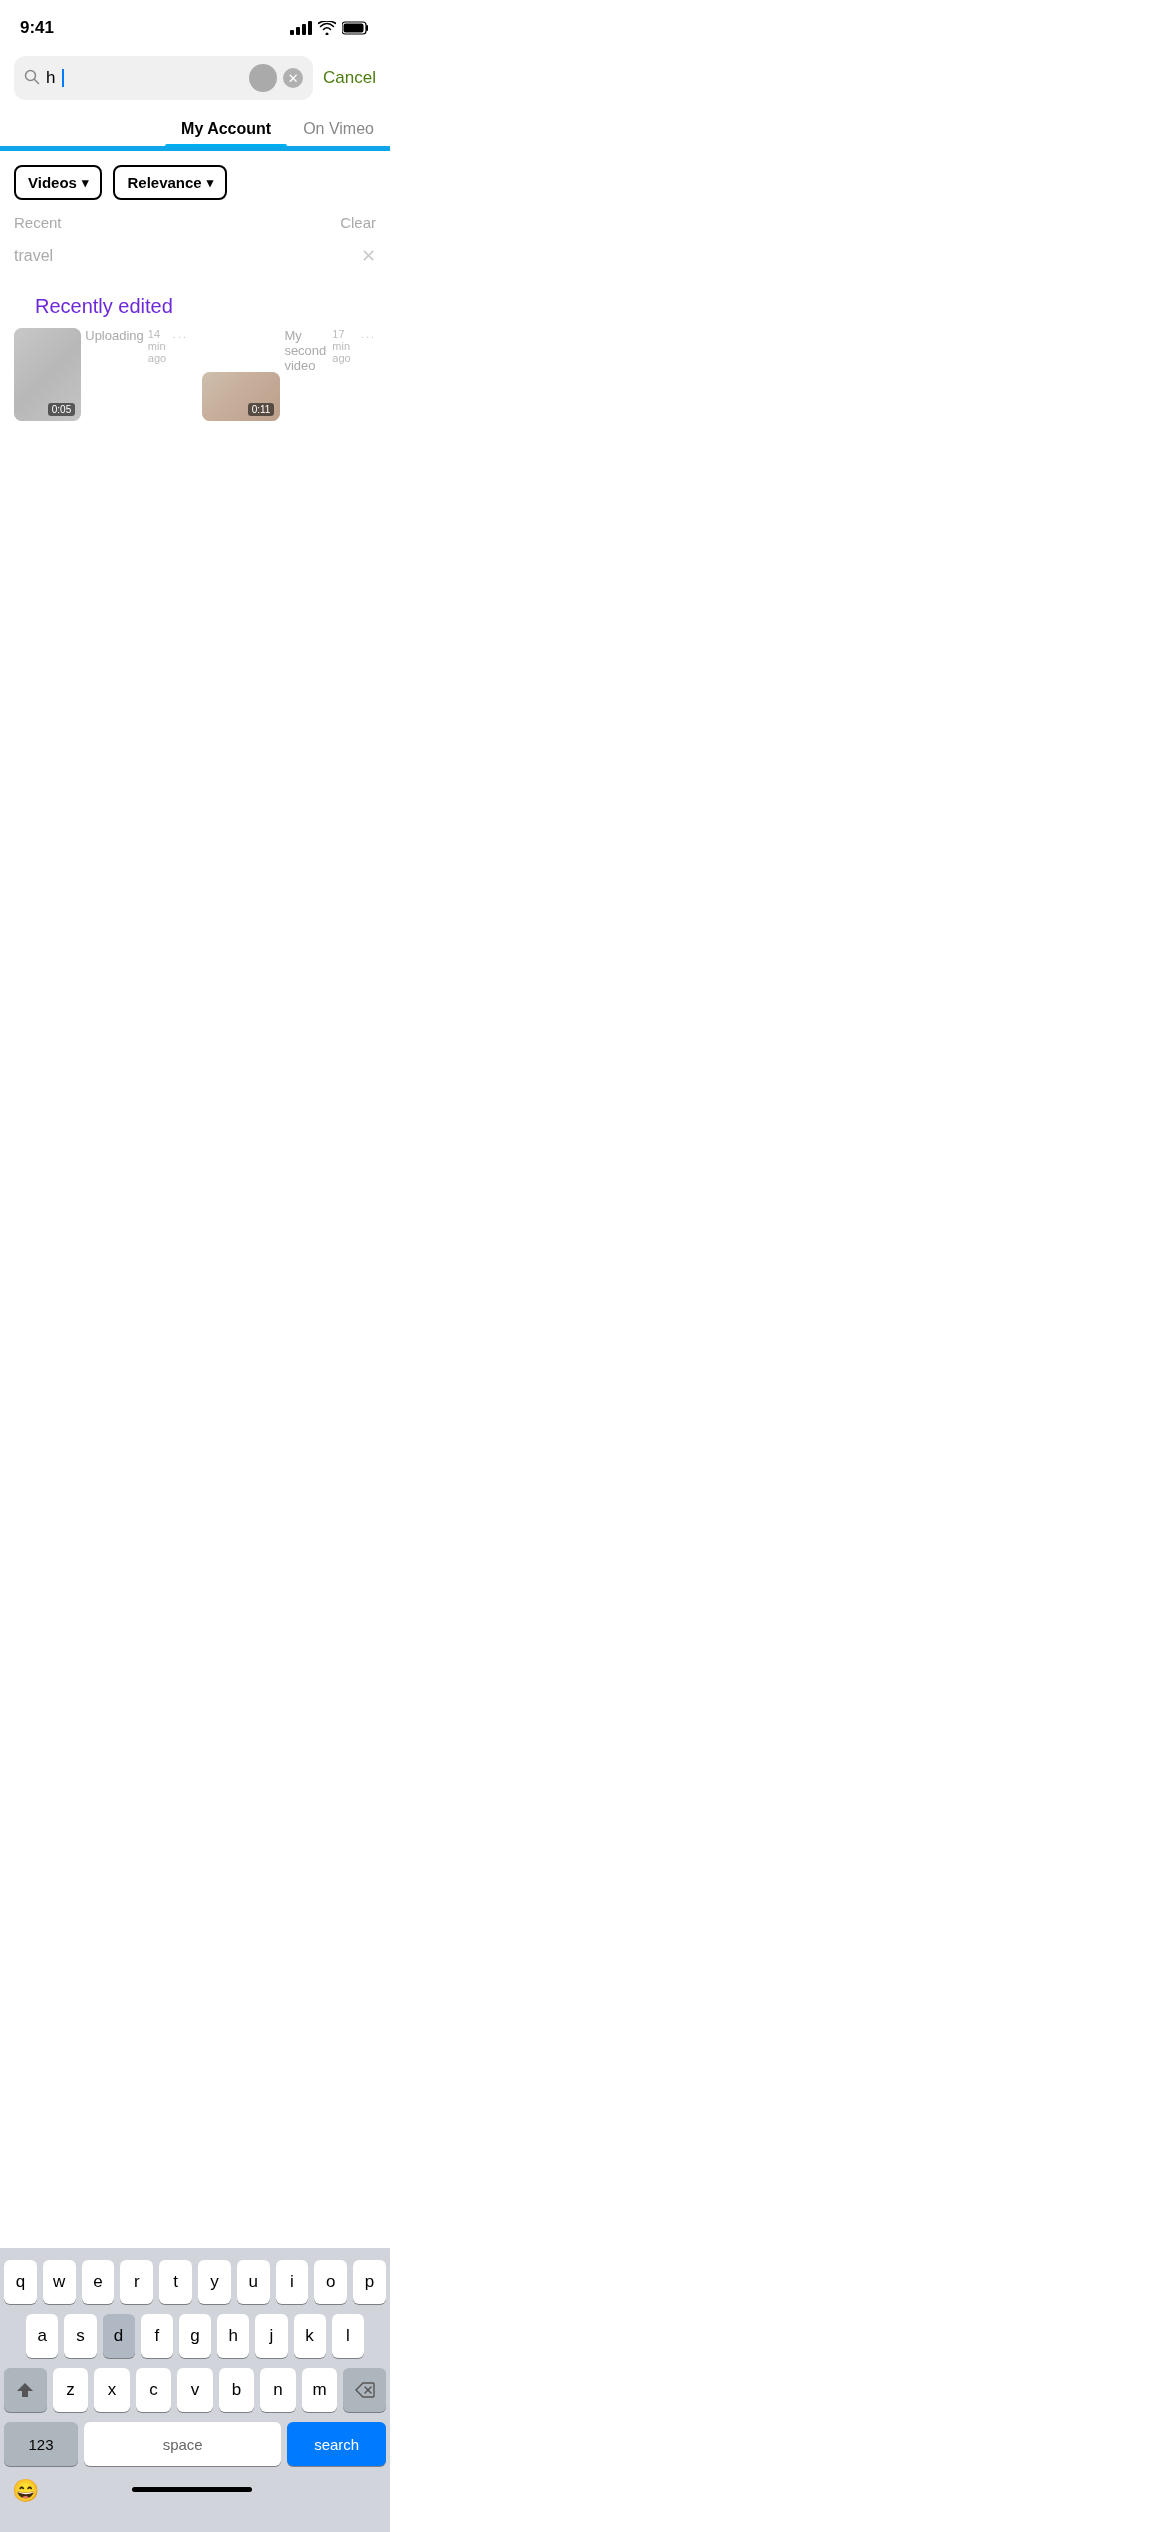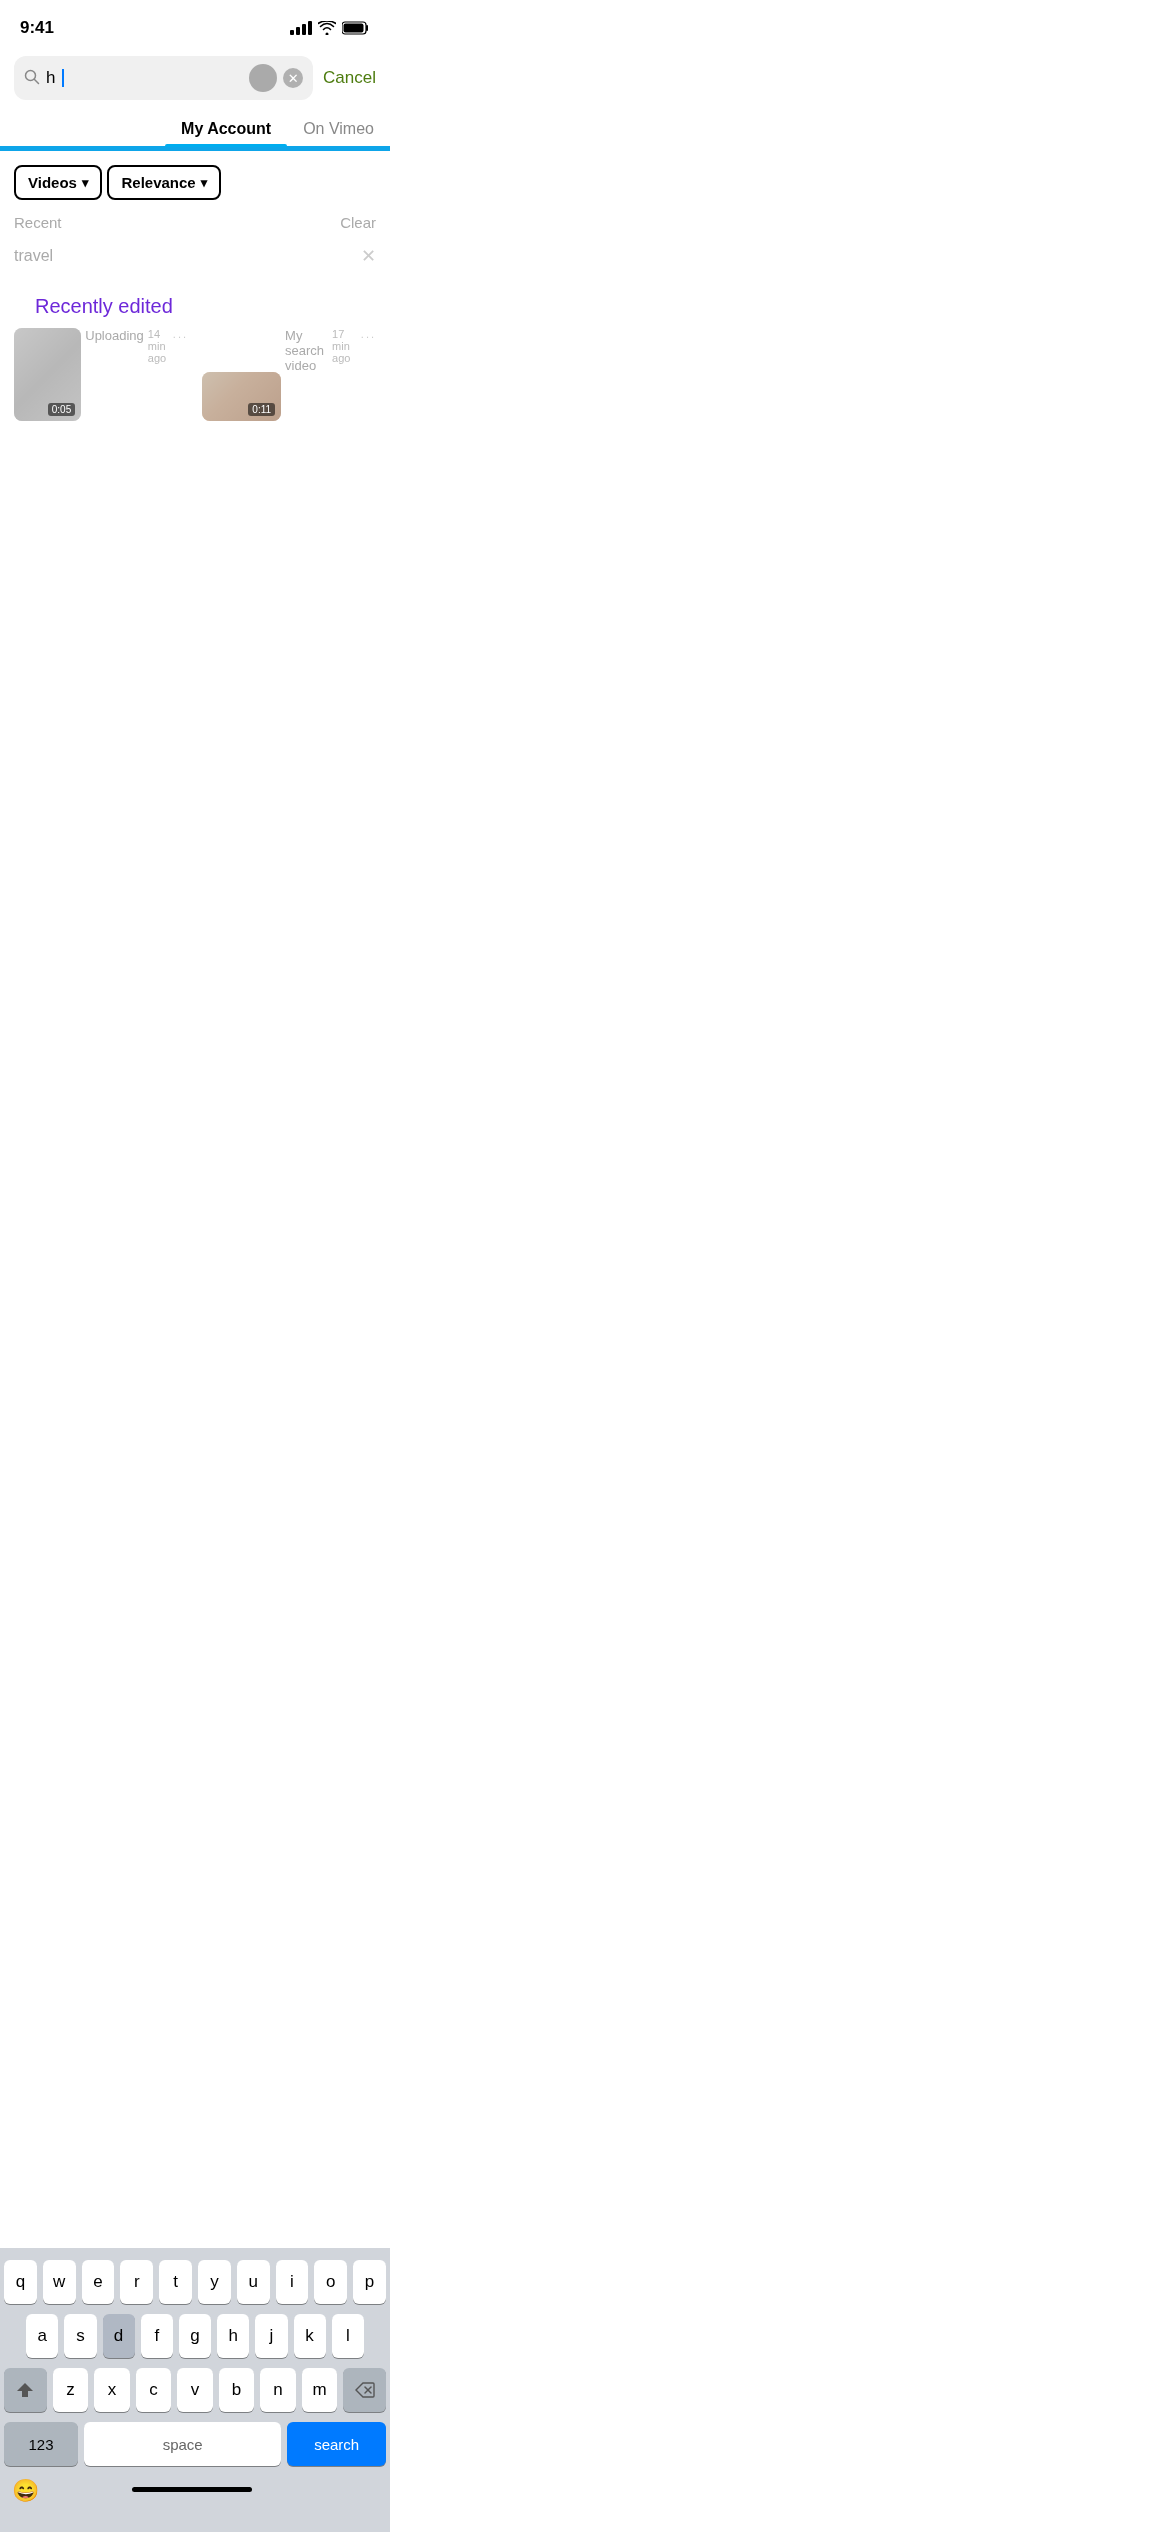--- a/index.html
+++ b/index.html
@@ -134,21 +134,21 @@
       border-radius: 2px 2px 0 0;
     }
     .tab.inactive {
       color: #888;
       font-weight: 400;
     }
 
     
     .filters-row {
       display: flex;
-      gap: 5px;
+      gap: 11px;
       padding: 14px 14px 8px 14px;
     }
     .filter-btn {
       display: flex;
       align-items: center;
       gap: 5px;
       border: 2px solid #000;
       border-radius: 8px;
       padding: 7px 12px;
       font-size: 15px;
@@ -434,21 +434,21 @@
     <div class="video-title">Uploading</div>
     <div class="video-meta">14 min ago</div>
     <div class="video-actions">...</div>
   </div>
 
   <div class="video-card">
     <div class="video-thumbnail video-thumb-img2">
       <div class="thumb-overlay"></div>
       <span class="video-duration">0:11</span>
     </div>
-    <div class="video-title">My search video</div>
+    <div class="video-title">My second video</div>
     <div class="video-meta">17 min ago</div>
     <div class="video-actions">...</div>
   </div>
 </div>
 
 <div style="height: 340px;"></div>
 
 <div class="keyboard">
 
   <div class="kb-row">

